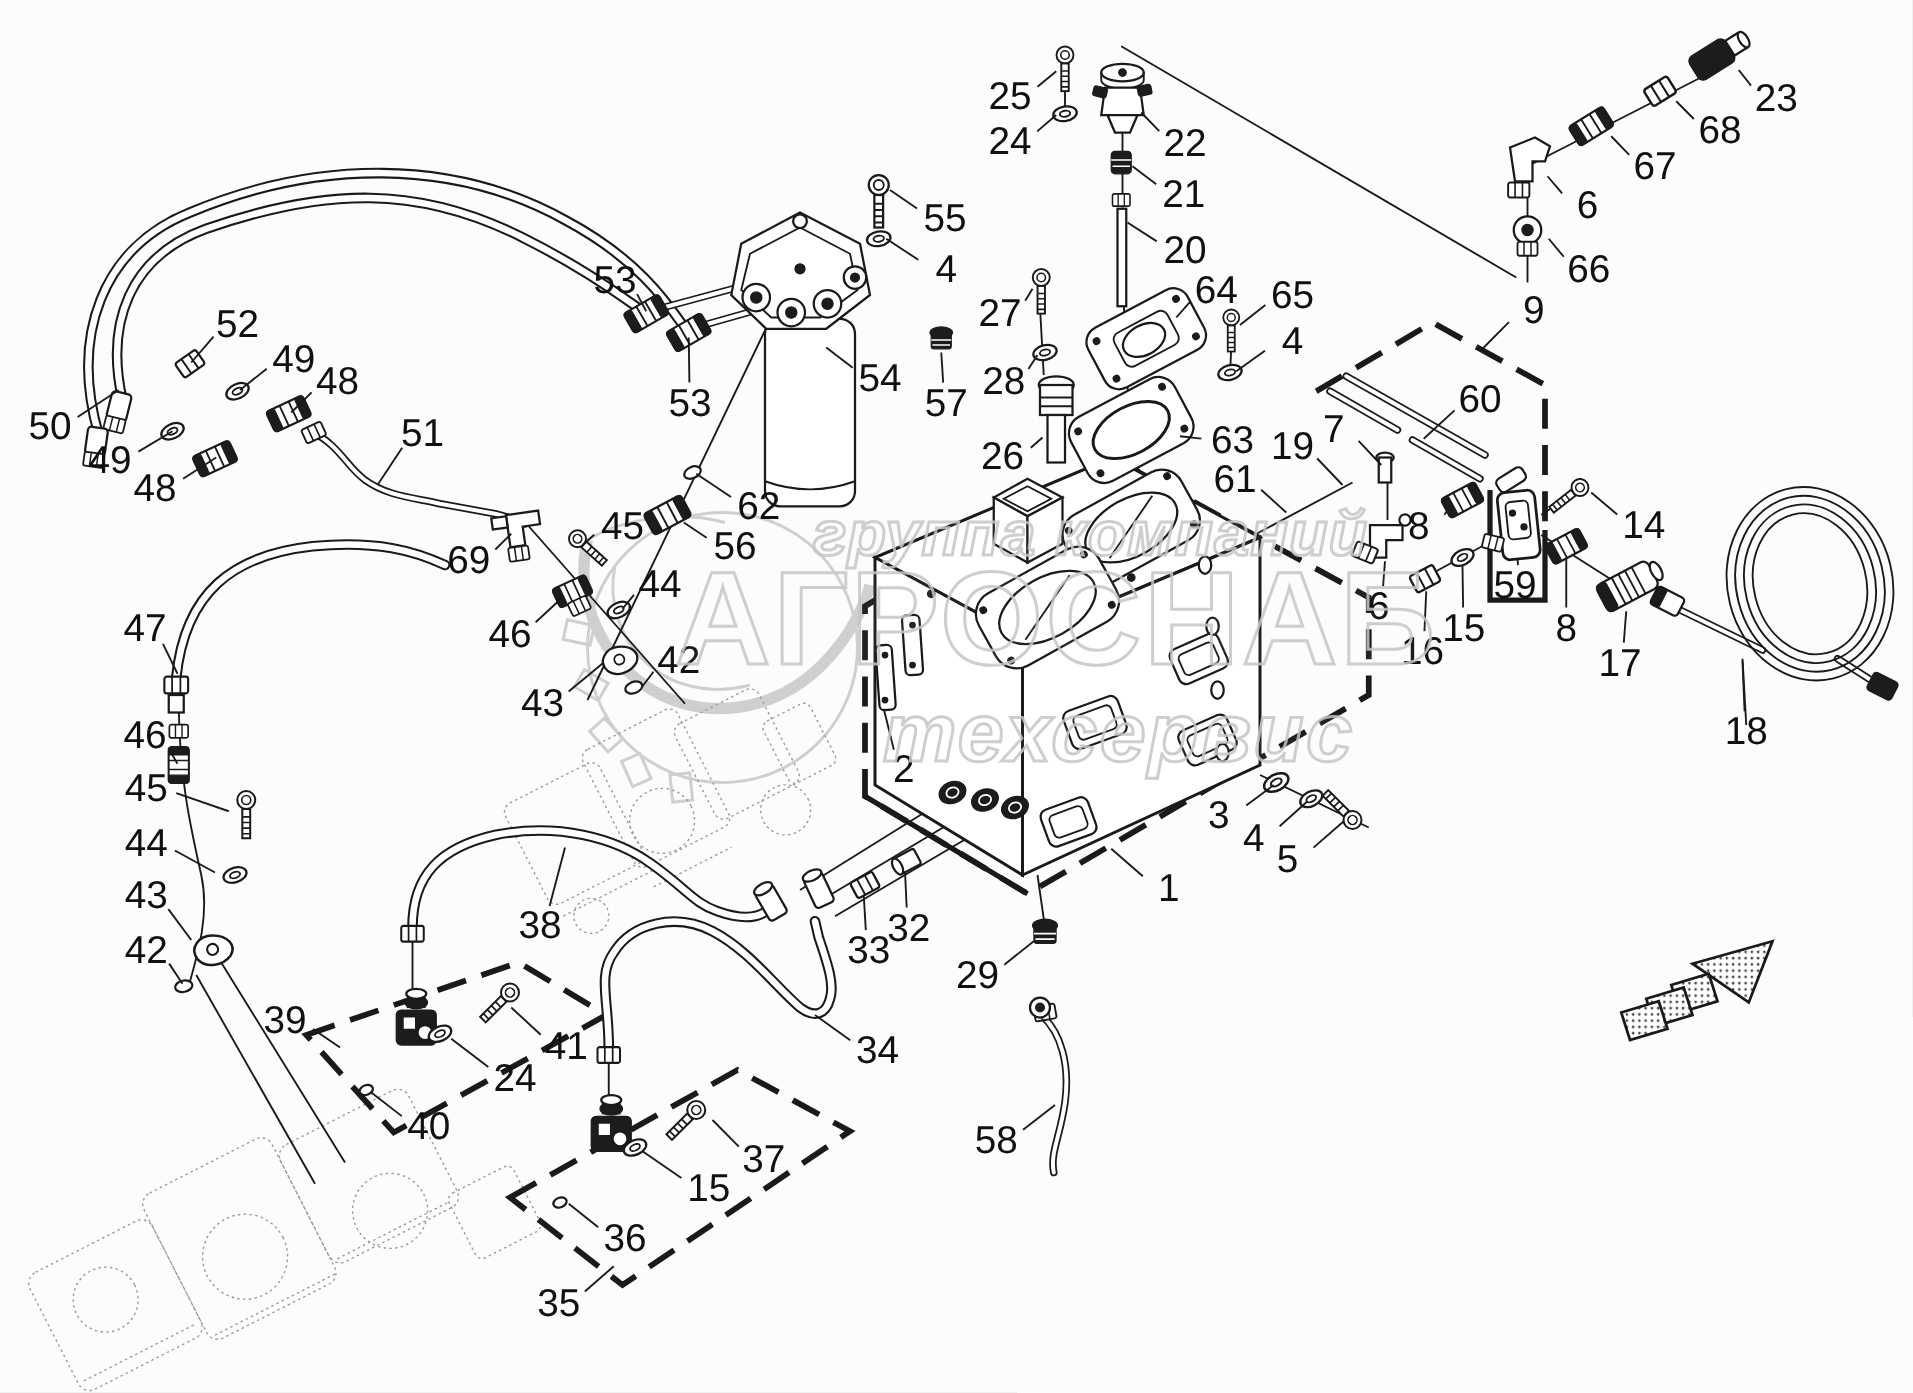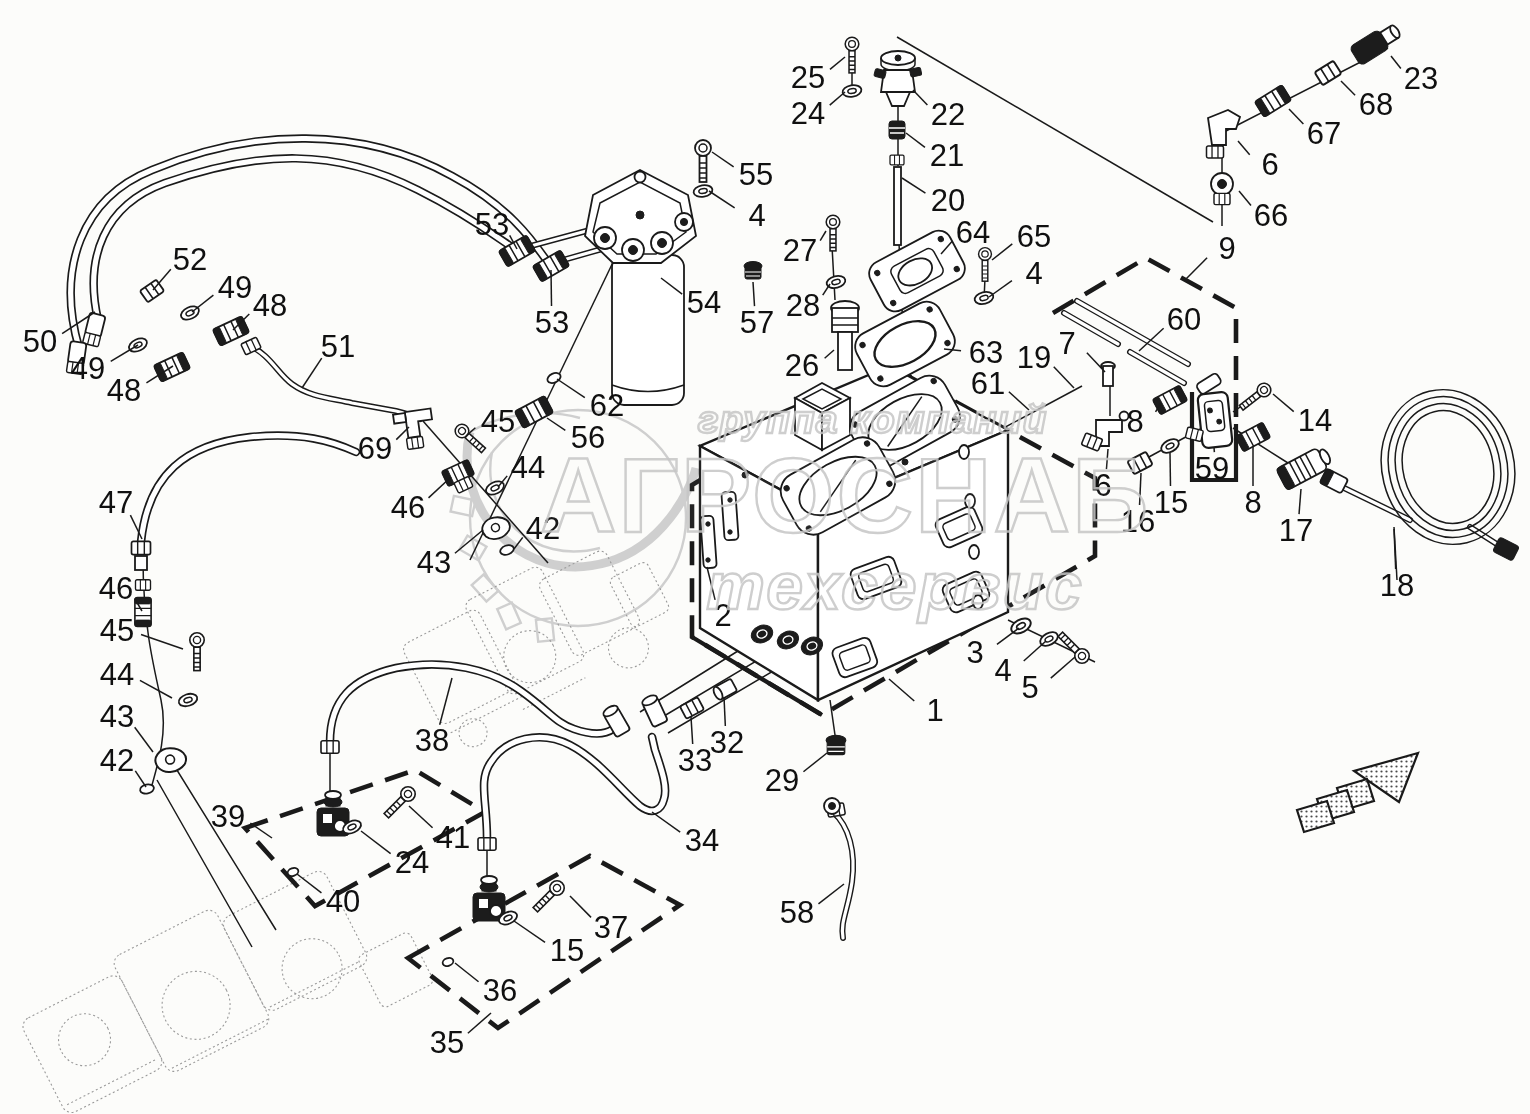--- a/index.html
+++ b/index.html
@@ -18,21 +18,21 @@
   .tubeIs{fill:none;stroke:#ffffff;stroke-width:3.2;stroke-linecap:round;}
   .faint{fill:none;stroke:#9a9a9a;stroke-width:1.1;stroke-dasharray:2 2.6;}
   .gear{fill:none;stroke:#cfcfcf;stroke-width:2.4;}
   .gearThick{fill:none;stroke:#cfcfcf;stroke-width:9;}
   .leader{stroke:#1a1a1a;stroke-width:1.5;}
   .lbl{font-family:"Liberation Sans",sans-serif;font-size:31px;fill:#101010;
        text-anchor:middle;dominant-baseline:central;}
   .wm{position:absolute;color:rgba(255,255,255,0.05);-webkit-text-stroke:2.4px #c6c6c6;
       font-weight:bold;white-space:nowrap;pointer-events:none;z-index:5;opacity:.85;
       font-family:"Liberation Sans",sans-serif;text-align:center;}
-  #wm1{left:600px;top:398px;width:545px;font-size:39px;font-style:italic;letter-spacing:1px;text-align:center;}
+  #wm1{left:600px;top:398px;width:545px;font-size:50px;font-style:italic;letter-spacing:1px;text-align:center;}
   #wm2{left:540px;top:435px;width:575px;font-size:106px;letter-spacing:2px;}
   #wm3{left:690px;top:548px;width:410px;font-size:66px;font-style:italic;letter-spacing:2px;}
 </style>
 </head>
 <body>
 
 <div id="stage">
 
 <svg id="diagram-svg" width="1530" height="1114" viewBox="0 0 1530 1114">
   <defs>

